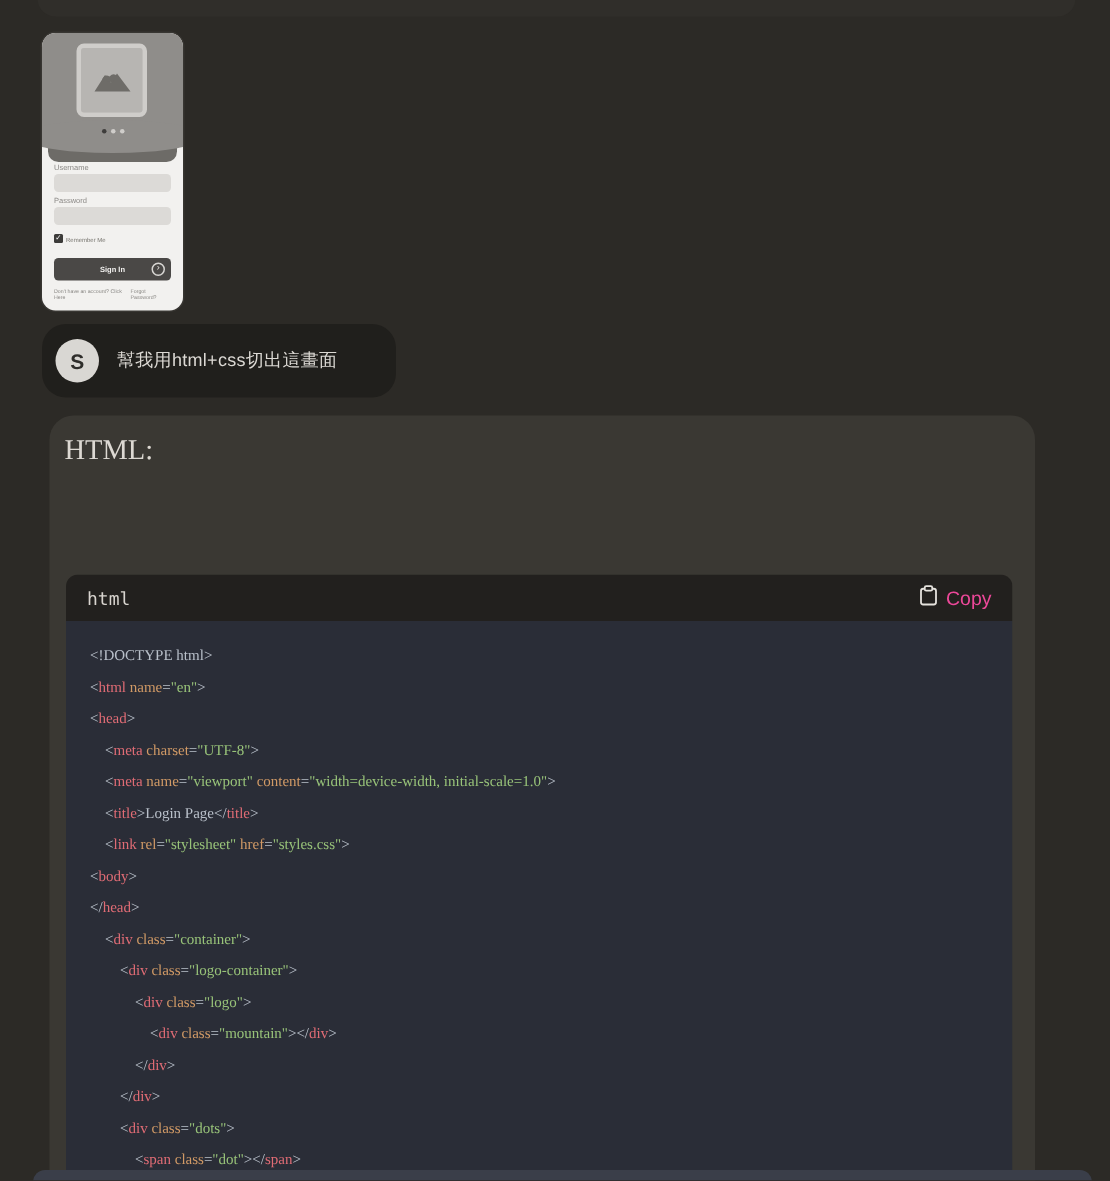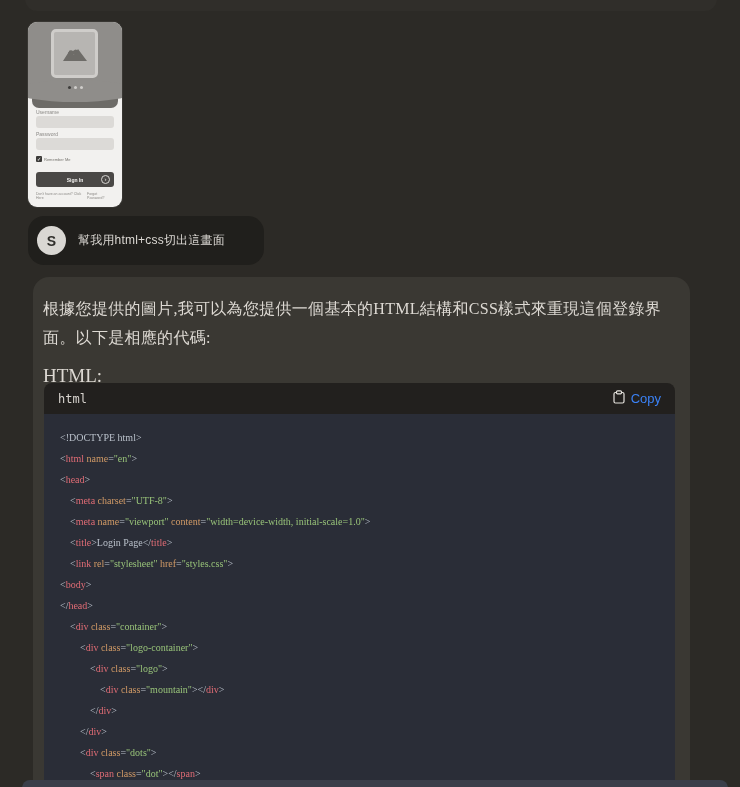--- a/index.html
+++ b/index.html
@@ -101,21 +101,21 @@
     padding:0 14px;
   }
   .code-lang {
     font-family:"DejaVu Sans Mono","Liberation Mono",monospace;
     font-size:12px; color:#d8d4cf;
   }
   .copy-button {
     display:flex; align-items:center; gap:6px; cursor:pointer;
     background:none; border:none;
   }
-  .copy-label { font-size:13px; color:#3b82f6; }
+  .copy-label { font-size:13px; color:#ec4899; }
   .code-body {
     background:#2a2d37; padding:13px 16px 20px 16px; min-height:400px;
   }
   .code-line {
     font-family:Liberation Serif, serif;
     font-size:10px; line-height:21px; white-space:pre; color:#b9c0ca;
   }
   .tok-p { color:#b9c0ca; }
   .tok-t { color:#e06c75; }
   .tok-a { color:#d19a66; }
@@ -169,21 +169,20 @@
       </div>
     </div>
   </div>
 
   <div class="user-bubble">
     <div class="avatar">S</div>
     <div class="user-text">幫我用html+css切出這畫面</div>
   </div>
 
   <div class="response-card">
-    <p class="response-paragraph">根據您提供的圖片,我可以為您提供一個基本的HTML結構和CSS樣式來重現這個登錄界面。以下是相應的代碼:</p>
     <p class="code-intro">HTML:</p>
 
     <div class="code-block">
       <div class="code-header">
         <span class="code-lang">html</span>
         <button class="copy-button">
           <span>
             <svg width="12" height="14" viewBox="0 0 12 14" fill="none" stroke="#e6e3de" stroke-width="1.2">
               <rect x="1" y="2.5" width="10" height="10.5" rx="1.5"></rect>
               <rect x="3.5" y="0.8" width="5" height="3" rx="1" fill="#22201e"></rect>

